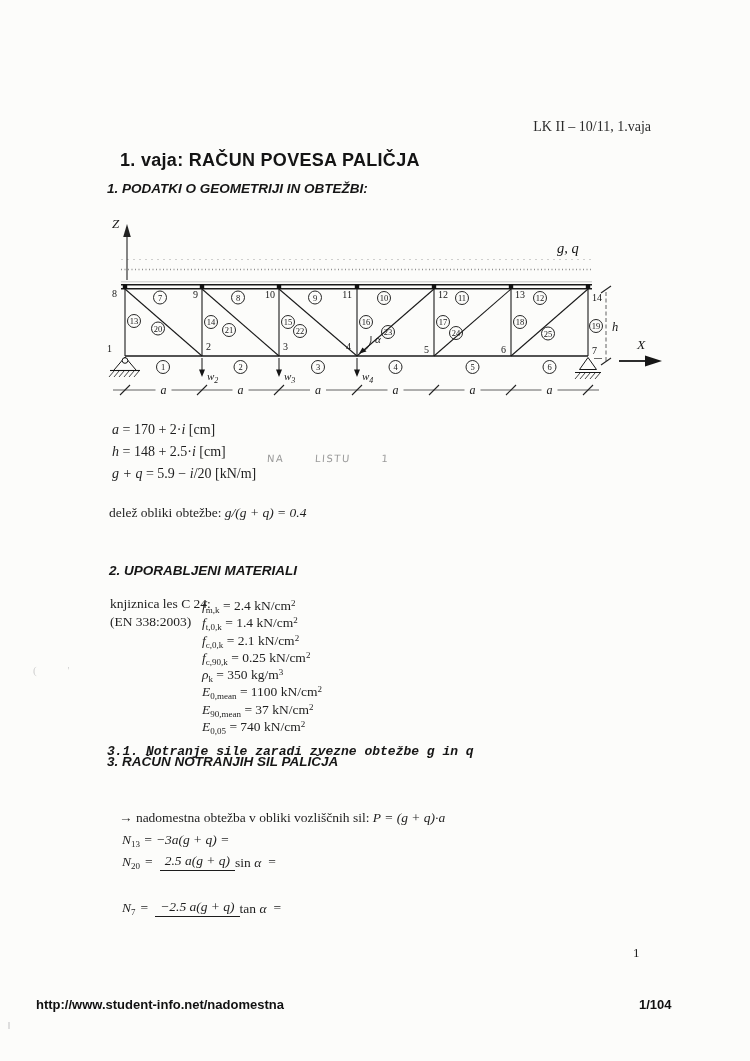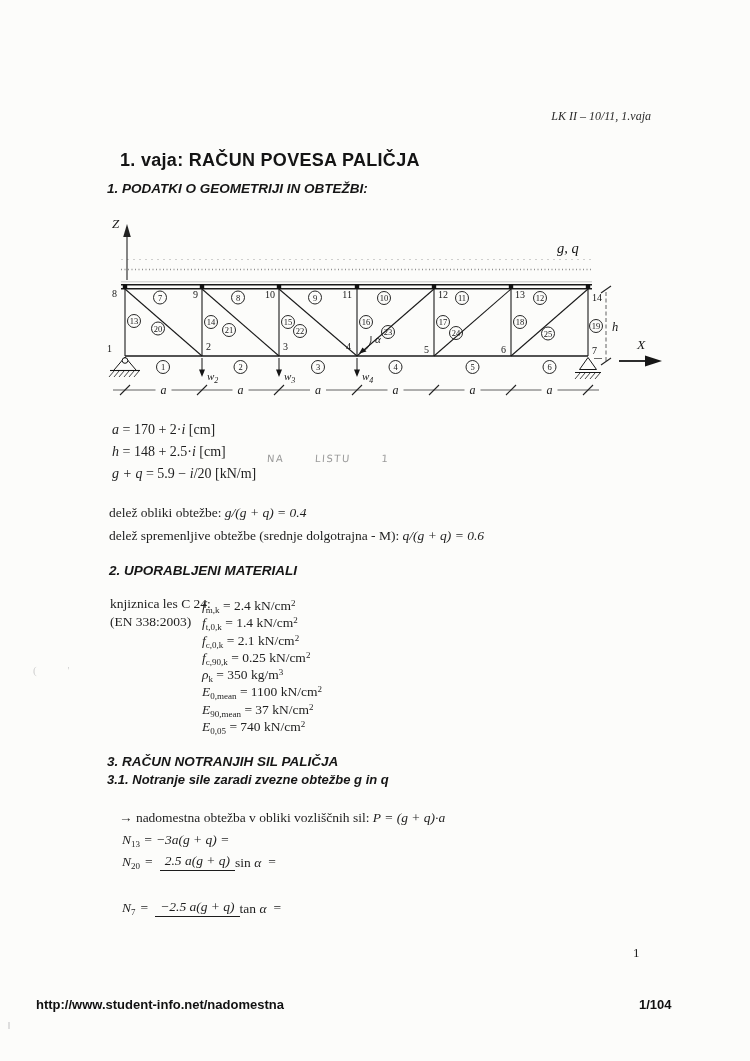--- a/index.html
+++ b/index.html
@@ -1,25 +1,25 @@
 <!DOCTYPE html>
 <html><head>
 <meta charset="utf-8">
 <style>
   html,body{margin:0;padding:0;background:#e8e8e6;}
   .page{position:relative;width:750px;height:1061px;background:#fcfcfa;overflow:hidden;
         font-family:"Liberation Serif",serif;color:#1e1e1e;}
   .abs{position:absolute;white-space:nowrap;}
-  .header-ref{top:109px;right:99px;font-style:italic;font-size:12px;color:#2a2a2a;}
+  .header-ref{top:119px;right:99px;font-size:14px;color:#2a2a2a;}
   .title{top:134px;left:104px;font-family:"Liberation Sans",sans-serif;font-weight:bold;
          font-size:18px;letter-spacing:.3px;color:#141414;margin:16px;}
   .h-sec{font-family:"Liberation Sans",sans-serif;font-weight:bold;font-style:italic;
          font-size:13.5px;color:#161616;}
   .s1{top:181px;left:107px;} .s2{top:563px;left:109px;} .s3{top:754px;left:107px;}
-  .s31{top:772px;left:107px;font-size:13px;}
+  .s31{top:744px;left:107px;font-size:13px;font-family:Liberation Mono, monospace;}
   .truss-wrap{top:205px;left:95px;width:585px;height:200px;}
   svg text{font-family:"Liberation Serif",serif;fill:#161616;}
   .bar{stroke:#1b1b1b;stroke-width:1.1;} .chord{stroke-width:1.45;}
   .mcirc circle{fill:none;stroke:#1b1b1b;stroke-width:.95;}
   .mcirc text{font-size:8.5px;text-anchor:middle;}
   .nlab{font-size:10px;}
   .geom{top:419px;left:112px;font-size:14px;line-height:22px;}
   .mi{font-style:italic;}
   .hand{top:453px;left:267px;font-family:"DejaVu Sans",sans-serif;font-size:10px;
         color:#9b9b9b;letter-spacing:1.5px;word-spacing:26px;transform:skewX(-4deg);}
@@ -317,21 +317,20 @@
   <div class="abs geom">
     <div><span class="mi">a</span><span> = 170 + 2·</span><span class="mi">i</span><span>  [cm]</span></div>
     <div><span class="mi">h</span><span> = 148 + 2.5·</span><span class="mi">i</span><span>  [cm]</span></div>
     <div><span class="mi">g + q</span><span> = 5.9 − </span><span class="mi">i</span><span>/20  [kN/m]</span></div>
   </div>
 
   <div class="abs hand">NA LISTU 1</div>
 
   <div class="abs shares">
     <div><span>delež obliki obtežbe: </span><span class="mi">g/(g + q) = 0.4</span></div>
-    <div><span>delež spremenljive obtežbe (srednje dolgotrajna - M): </span><span class="mi">q/(g + q) = 0.6</span></div>
   </div>
 
   <div class="abs h-sec s2">2. UPORABLJENI MATERIALI</div>
 
   <div class="abs materials">
     <span class="intro i1">knjiznica les C 24:</span>
     <span class="intro i2">(EN 338:2003)</span>
     <div class="mrows">
       <div class="mrow"><span class="mi">f</span><sub class="ms">m,k</sub><span> = 2.4 kN/cm</span><sup class="ms">2</sup></div>
       <div class="mrow"><span class="mi">f</span><sub class="ms">t,0,k</sub><span> = 1.4 kN/cm</span><sup class="ms">2</sup></div>

